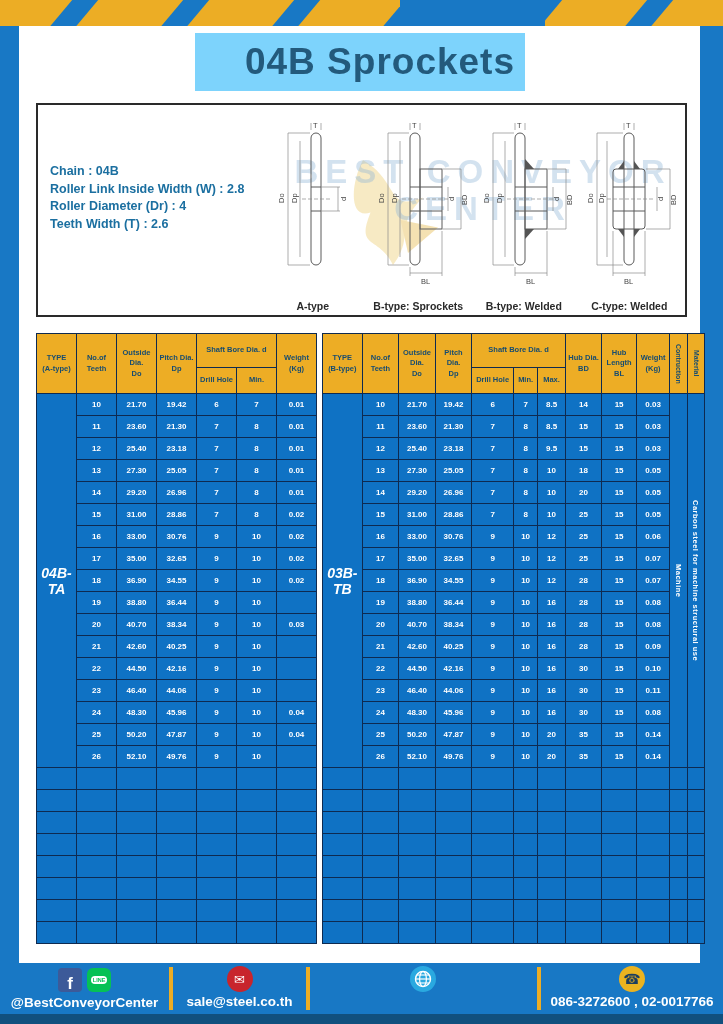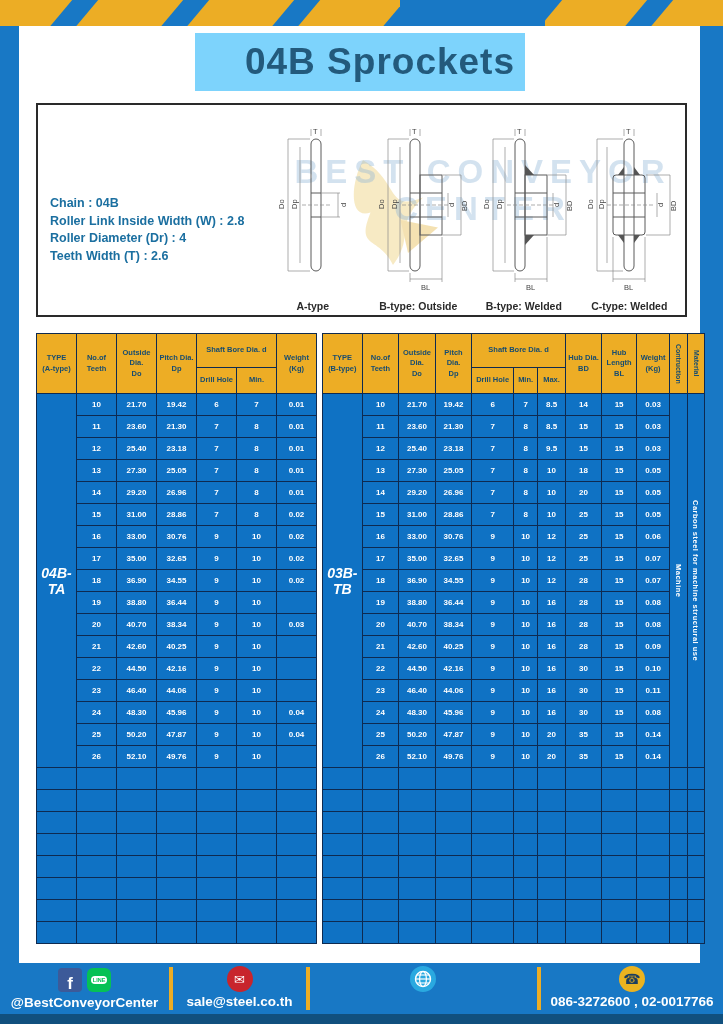--- a/index.html
+++ b/index.html
@@ -34,28 +34,28 @@
   }
   .watermark {
     position:absolute; left:250px; top:48px; width:390px; text-align:center;
     font-weight:bold; font-size:33px; line-height:37px; letter-spacing:7px;
     color:rgba(145,182,214,0.40); z-index:0; pointer-events:none;
   }
   .watermark-blob {
     position:absolute; left:280px; top:40px; width:150px; height:150px; z-index:0;
     opacity:0.65; pointer-events:none;
   }
-  .specs { position:absolute; left:12px; top:58px; z-index:2;margin-top:32px; }
+  .specs { position:absolute; left:12px; top:58px; z-index:2; }
   .spec-line { color:#1B6FA0; font-weight:bold; font-size:12.5px; line-height:17.5px; white-space:nowrap; }
 
   .diagrams { position:absolute; left:222px; top:5px; right:3px; bottom:3px;
               display:flex; z-index:1; }
   .variant { flex:1; display:flex; flex-direction:column; align-items:center; justify-content:flex-end; }
   .variant svg { display:block; }
-  .variant-label { font-size:10.5px; font-weight:bold; color:#2a2a2a; margin-top:1px; white-space:nowrap; }
+  .variant-label { font-size:10.5px; font-weight:bold; color:#2a2a2a; margin-top:7px; white-space:nowrap; }
   .dwg { stroke:#5a5a5a; stroke-width:1; fill:none; }
   .dwg-dim { stroke:#8a8a8a; stroke-width:0.7; fill:none; }
   .dwg-txt { font-size:7.5px; fill:#444; font-family:"Liberation Sans",sans-serif; }
   .dwg-fill { fill:#555; stroke:none; }
 
   
   table.spec-table { position:absolute; border-collapse:collapse; table-layout:fixed; }
   #tableA { left:17px; top:307px; width:280px; }
   #tableB { left:303px; top:307px; width:383px; }
   .spec-table th, .spec-table td { border:1.8px solid #0E2A50; overflow:hidden; }
@@ -173,21 +173,21 @@
           <text class="dwg-txt" transform="rotate(-90 88 80)" x="88" y="80">d</text>
           <line class="dwg-dim" x1="95" y1="48" x2="95" y2="108"></line>
           <line class="dwg-dim" x1="77" y1="48" x2="95" y2="48"></line>
             <line class="dwg-dim" x1="77" y1="108" x2="95" y2="108"></line>
           <text class="dwg-txt" transform="rotate(-90 101 84)" x="101" y="84">BD</text>
           <line class="dwg-dim" x1="44" y1="152" x2="76" y2="152"></line>
           <line class="dwg-dim" x1="44" y1="146" x2="44" y2="155"></line>
             <line class="dwg-dim" x1="76" y1="110" x2="76" y2="155"></line>
           <text class="dwg-txt" x="55" y="163">BL</text>
         </svg>
-        <div class="variant-label">B-type: Outside</div>
+        <div class="variant-label">B-type: Sprockets</div>
       </div>
 
       <div class="variant">
         <svg width="105" height="172" viewBox="0 0 105 172">
           <line class="dwg-dim" x1="44" y1="2" x2="44" y2="9"></line>
             <line class="dwg-dim" x1="54" y1="2" x2="54" y2="9"></line>
           <text class="dwg-txt" x="46" y="7">T</text>
           <rect class="dwg" x="44" y="12" width="10" height="132" rx="5"></rect>
           <rect class="dwg" x="54" y="48" width="22" height="60"></rect>
           <path class="dwg-fill" d="M54,48 L54,38 L63,48 Z"></path>

